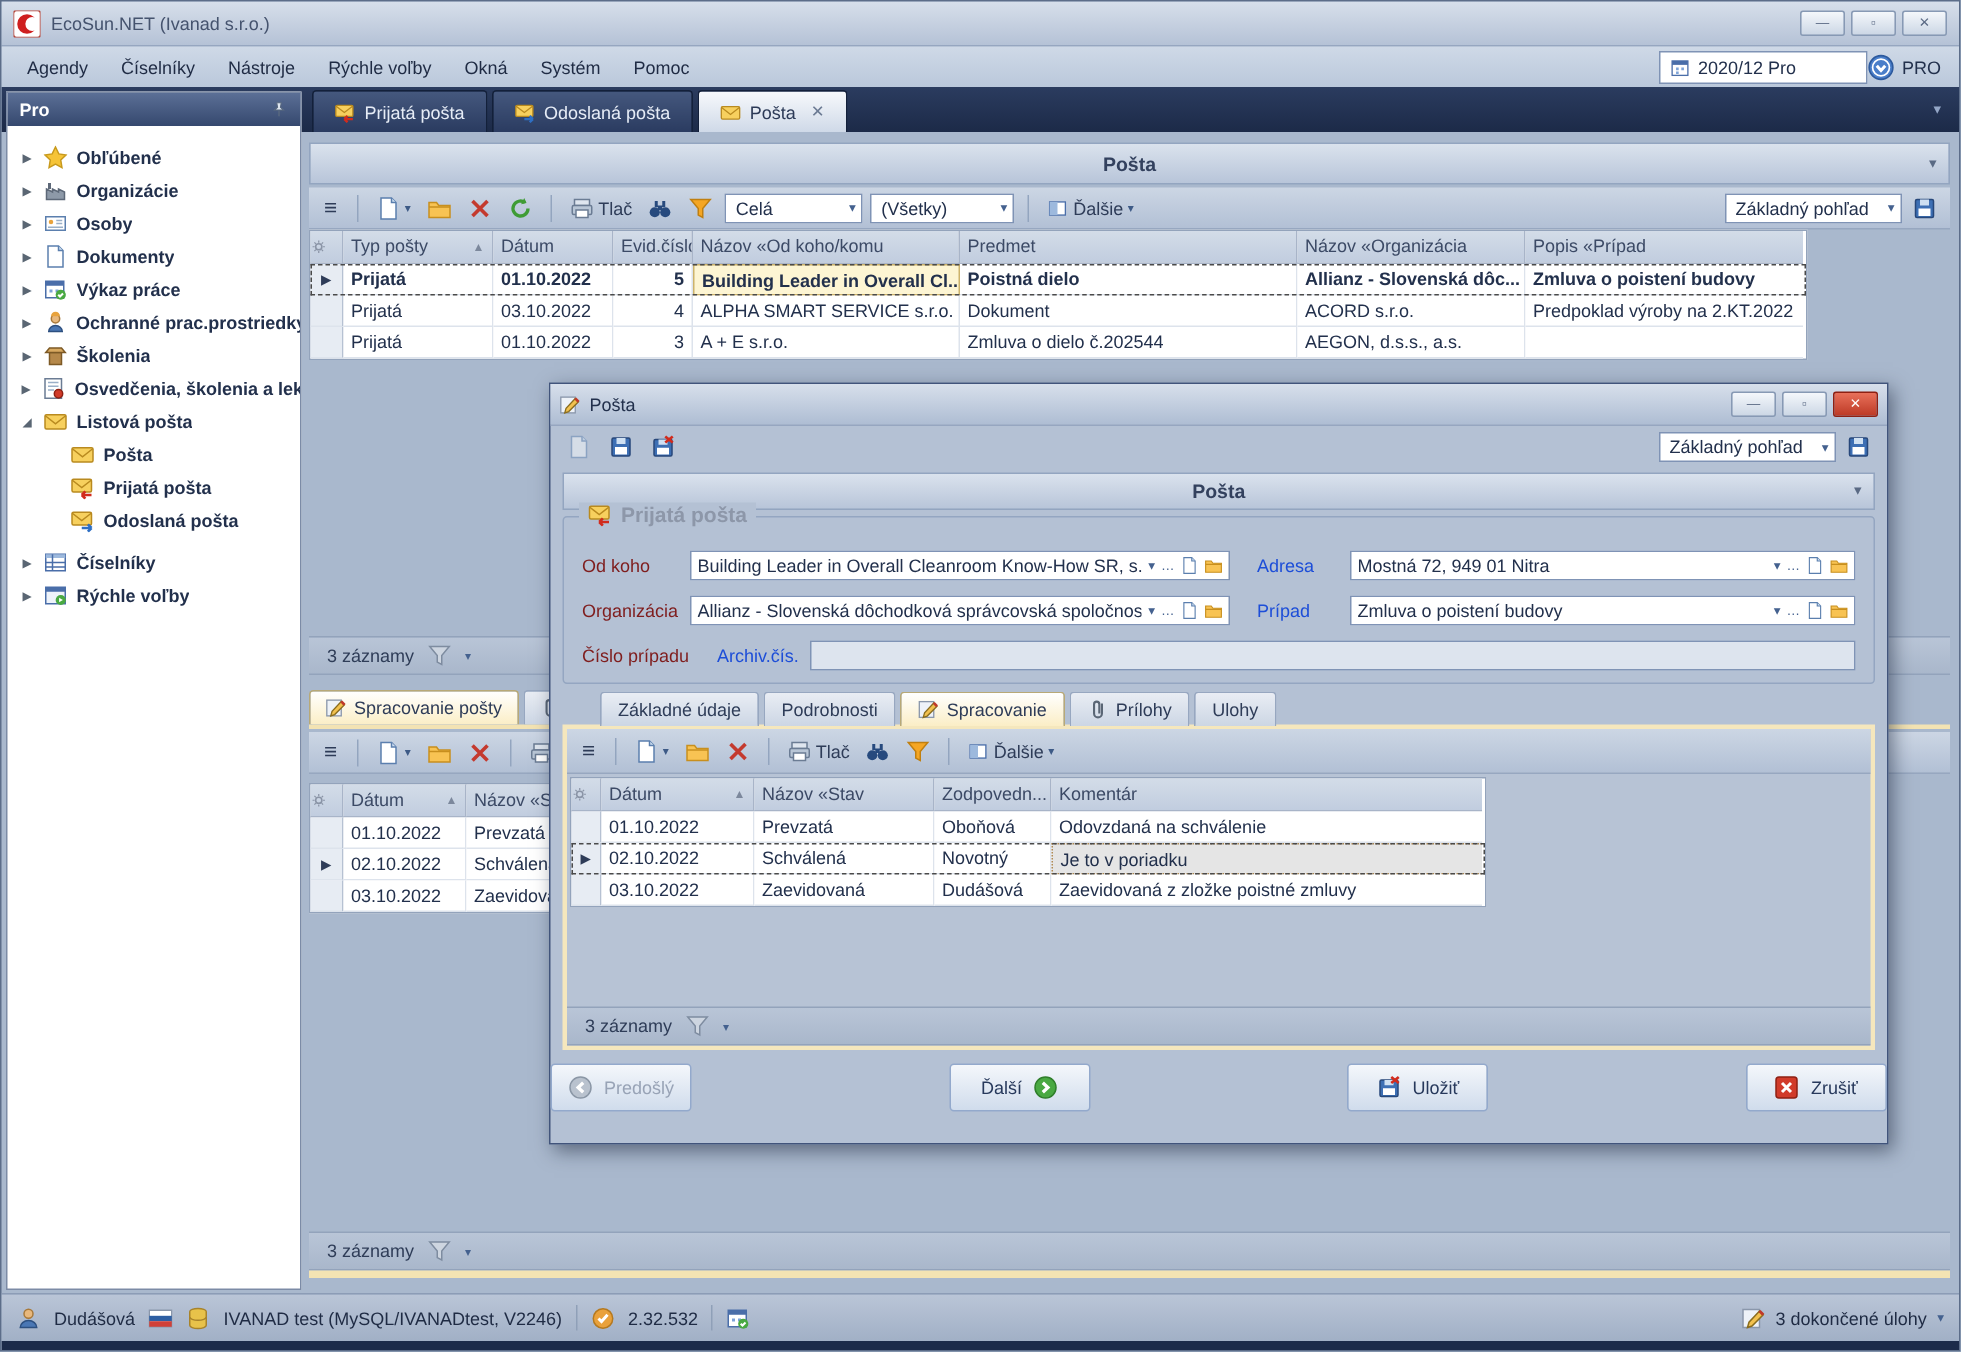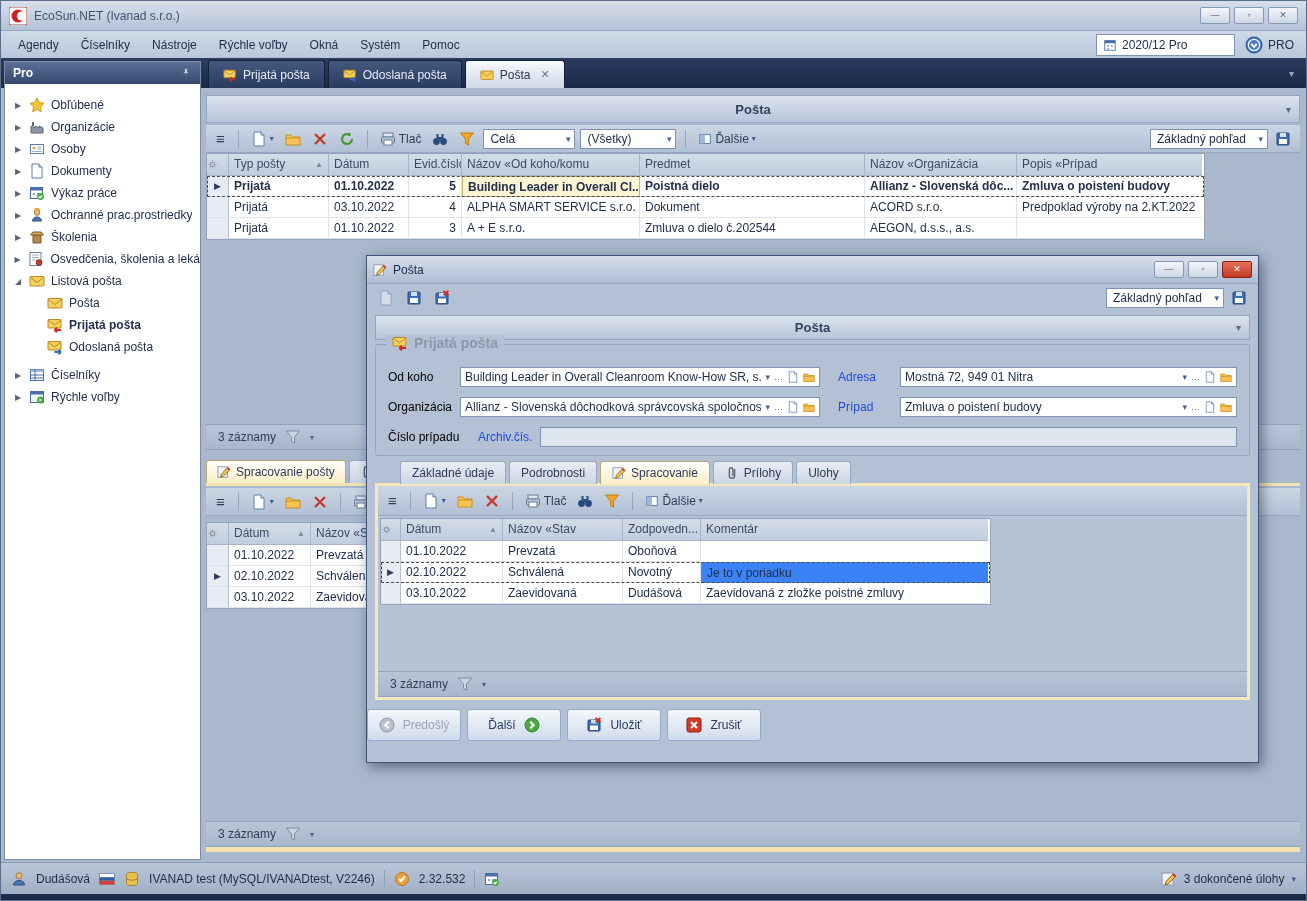--- a/index.html
+++ b/index.html
@@ -9,39 +9,39 @@
   .ic14{width:14px;height:14px;}.ic12{width:12px;height:12px;}.ic10{width:11px;height:11px;}.ic18{width:18px;height:18px;}
   
   .titlebar{position:absolute;left:0;top:0;right:0;height:30px;background:linear-gradient(#d7dfeb,#b5c2d6);display:flex;align-items:center;gap:7px;padding:0 8px;border-bottom:1px solid #96a6c0;box-sizing:border-box;}
   .titletxt{color:#45536e;}
   .winbtns{margin-left:auto;display:flex;gap:4px;}
   .wbtn{width:28px;height:15px;border:1px solid #8799b4;border-radius:2px;background:linear-gradient(#f4f7fb,#ccd7e5);display:flex;align-items:center;justify-content:center;font-size:9px;color:#5a6a84;line-height:1;}
   .wbtn.red{background:linear-gradient(#e8705a,#bd3a26);border-color:#8e2013;color:#fff;}
   
   .menubar{position:absolute;left:0;top:30px;right:0;height:27px;background:linear-gradient(#cfd9e7,#bac8db);display:flex;align-items:center;padding:0 6px;box-sizing:border-box;}
   .mitem{padding:4px 11px;color:#1f2b44;}
-  .mright{margin-left:auto;display:flex;align-items:center;gap:10px;padding-right:6px;text-align:center;}
+  .mright{margin-left:auto;display:flex;align-items:center;padding-right:6px;text-align:center;}
   .period{display:flex;align-items:center;gap:5px;background:#fff;border:1px solid #7f93b5;height:20px;padding:0 6px;width:125px;}
   .pro{display:flex;align-items:center;gap:5px;color:#22304c;}
   
   .tabstrip{position:absolute;left:0;top:57px;right:0;height:30px;background:linear-gradient(#2b3c5f,#1c2a48);display:flex;align-items:flex-end;padding-left:207px;box-sizing:border-box;}
   .dtab{display:flex;align-items:center;gap:6px;height:27px;padding:0 14px;margin-right:3px;background:linear-gradient(#45587e,#2a3b60);border:1px solid #13203a;border-bottom:none;border-radius:3px 3px 0 0;color:#e6ecf6;}
   .dtab.active{background:linear-gradient(#f7f9fc,#cfd9e8);color:#2c3a57;}
   .dtab .x{color:#6b7a93;font-weight:bold;margin-left:4px;font-size:11px;}
   .stripcaret{margin-left:auto;margin-right:12px;align-self:center;color:#93a6c6;font-size:10px;}
   
   .sidebar{position:absolute;left:3px;top:60px;width:197px;bottom:40px;background:#fff;border:1px solid #7c8ba6;box-sizing:border-box;}
   .sbheader{height:22px;background:linear-gradient(#5b6f96,#35486e);color:#fff;font-weight:bold;display:flex;align-items:center;padding:0 8px;}
   .sbpin{margin-left:auto;}
   .tree{padding-top:10px;}
   .tnode{display:flex;align-items:center;gap:6px;height:22px;padding-left:8px;}
   .tnode .tw{width:10px;color:#5a6673;font-size:8px;text-align:center;}
   .tnode.lvl1{padding-left:42px;}
   .tnode.bold .tl{font-weight:bold;}
-  .tl{white-space:nowrap;overflow:hidden;}
+  .tl{white-space:nowrap;overflow:hidden;font-weight:bold;}
   
   .main{position:absolute;left:202px;top:87px;right:3px;bottom:40px;background:#a9b8cd;}
   .ptitle{position:absolute;left:3px;right:3px;height:28px;background:linear-gradient(#dae2ed,#b8c5d9);border:1px solid #93a5c0;display:flex;align-items:center;justify-content:center;font-weight:bold;font-size:13px;color:#33415e;box-sizing:border-box;}
   .ptitle .car{position:absolute;right:8px;color:#5a6a84;font-size:10px;}
   .vtitle{top:7px;}
   .toolbar{position:absolute;left:3px;right:3px;height:28px;background:linear-gradient(#ccd6e4,#b2c0d5);border-bottom:1px solid #97a7c0;display:flex;align-items:center;gap:5px;padding:0 6px;box-sizing:border-box;}
   .vtoolbar{top:37px;}
   .tsep{width:1px;height:18px;background:#93a5bf;margin:0 4px;}
   .tbtn{display:flex;align-items:center;gap:3px;padding:2px 3px;border-radius:2px;color:#2e3c58;}
   .tbtn .car{font-size:8px;color:#3d5a86;}
@@ -55,50 +55,50 @@
   .grow{display:flex;}
   .gc{box-sizing:border-box;padding:0 5px;height:21px;line-height:20px;white-space:nowrap;overflow:hidden;border-right:1px solid #dde3ec;border-bottom:1px solid #dde3ec;background:#fff;}
   .ghead .gc{height:22px;line-height:21px;background:linear-gradient(#d3dce8,#c1cddf);border-right:1px solid #a8b4c8;border-bottom:1px solid #a8b4c8;color:#3c4a66;display:flex;align-items:center;}
   .ghead .sorta{font-size:8px;color:#7c889c;margin-left:auto;}
   .mcol{width:22px;background:#e7ecf3;border-right:1px solid #b6c1d2;text-align:center;padding:0;color:#2e3c58;font-size:9px;}
   .ghead .mcol{background:linear-gradient(#d3dce8,#c1cddf);}
   .num{text-align:right;}
   .grow.sel .gc{font-weight:bold;}
   .grow.sel{outline:1px dashed #4a4a4a;outline-offset:-1px;}
   .gc.hl{background:#fdf5d3;border:1px solid #cdb36b;}
-  .gc.hl2{background:#3b82f6;border:1px dotted #b08a54;}
+  .gc.hl2{background:#e5e5e5;border:1px dotted #b08a54;}
   .records{display:flex;align-items:center;gap:9px;padding-left:12px;background:linear-gradient(#b9c5d7,#a9b7cb);border-top:1px solid #93a3bb;border-bottom:1px solid #93a3bb;color:#2f3d58;box-sizing:border-box;}
   .records .car{font-size:8px;color:#44618f;}
   
   .btabs{position:absolute;left:3px;right:3px;top:368px;height:27px;display:flex;align-items:flex-end;border-bottom:3px solid #f3e3b3;}
   .ftab{display:flex;align-items:center;gap:5px;padding:4px 10px;border:1px solid #97a7c0;border-bottom:none;border-radius:3px 3px 0 0;background:linear-gradient(#e9edf4,#ccd6e4);margin-right:3px;color:#2e3c58;}
   .ftab.active{background:linear-gradient(#ffffff,#fbeec6);border-color:#b8a977;}
   
   .dialog{position:absolute;left:365px;top:254px;width:893px;height:508px;background:#b4c1d4;border:1px solid #41547b;box-shadow:3px 4px 12px rgba(15,25,45,.5);z-index:10;box-sizing:border-box;}
   .dtitlebar{height:27px;background:linear-gradient(#d7dfeb,#aebdd3);display:flex;align-items:center;gap:6px;padding:0 6px;border-bottom:1px solid #96a6c0;}
   .dtoolbar{height:28px;display:flex;align-items:center;gap:6px;padding:0 8px;}
   .dheader{position:absolute;left:8px;right:8px;top:59px;height:25px;}
   .groupbox{position:absolute;left:8px;right:8px;top:88px;height:110px;border:1px solid #94a6c1;border-radius:3px;}
   .glegend{position:absolute;top:-10px;left:10px;background:#b4c1d4;padding:0 6px;display:flex;align-items:center;gap:6px;font-weight:bold;font-size:14px;color:#8d97a9;}
   .frow{position:absolute;display:flex;align-items:center;left:12px;right:12px;}
-  .flbl{width:72px;flex:none;color:#000000;}
+  .flbl{width:72px;flex:none;color:#7f1d1d;}
   .flbl2{width:62px;flex:none;color:#1d4ed8;margin-left:18px;}
   .fcmb{background:#fff;border:1px solid #7f93b5;height:20px;display:flex;align-items:center;gap:4px;padding:0 4px;box-sizing:border-box;}
   .fcmb .fval{flex:1;white-space:nowrap;overflow:hidden;}
   .fcmb .fa{font-size:9px;color:#44618f;}
   .fro{background:#dde4ee;}
   .w1{width:360px;flex:none;}
   .w2{flex:1;}
   .dtabs{position:absolute;left:8px;top:202px;height:26px;display:flex;align-items:flex-end;z-index:2;padding-left:25px;}
   .dtabs .ftab{padding:4px 11px;}
   .dcontent{position:absolute;left:8px;right:8px;top:227px;bottom:62px;background:#f5e7bd;padding:3px;box-sizing:border-box;}
   .dinner{position:relative;width:100%;height:100%;background:#b7c3d5;}
   .dgtoolbar{position:absolute;left:0;right:0;top:0;height:30px;background:linear-gradient(#ccd6e4,#b2c0d5);border-bottom:1px solid #97a7c0;display:flex;align-items:center;gap:5px;padding:0 6px;box-sizing:border-box;}
   .drecords{position:absolute;left:0;right:0;bottom:0;height:26px;}
-  .dfooter{position:absolute;left:0;right:0;bottom:0;height:74px;display:flex;align-items:center;justify-content:flex-start;gap:6px;}
+  .dfooter{position:absolute;left:0;right:0;bottom:0;height:74px;display:flex;align-items:center;justify-content:space-between;gap:6px;}
   .btn{display:flex;align-items:center;justify-content:center;gap:8px;width:92px;height:30px;background:linear-gradient(#f4f7fb,#d0dcec);border:1px solid #93a9cc;border-radius:3px;color:#27395c;}
   .btn.dis{color:#98a3b6;}
   
   .statusbar{position:absolute;left:0;right:0;top:861px;height:32px;background:linear-gradient(#bac5d7,#a1b0c6);border-top:1px solid #8c9cb6;display:flex;align-items:center;gap:9px;padding:0 10px;box-sizing:border-box;color:#1f2b44;}
   .ssep{width:1px;height:17px;background:#8fa0b8;}
   .sright{margin-left:auto;display:flex;align-items:center;gap:7px;}
   .bstrip{position:absolute;left:0;right:0;top:893px;height:8px;background:#1c2b4a;}
   .hidden-defs{position:absolute;width:0;height:0;overflow:hidden;}
 </style>
 </head>
@@ -874,20 +874,21 @@
               </div>
             <div class="gc" style="width:287px;border-right:none;">
                 <span>Komentár</span>
               </div>
           </div>
           <div class="grow">
             <div class="gc mcol" style="width:20px"></div>
             <div class="gc" style="width:102px">01.10.2022</div>
             <div class="gc" style="width:120px">Prevzatá</div>
             <div class="gc" style="width:78px">Oboňová</div>
+            <div class="gc" style="width:287px;border-right:none;">Odovzdaná na schválenie</div>
           </div>
           <div class="grow" style="outline:1px dashed #4a4a4a;outline-offset:-1px;">
             <div class="gc mcol" style="width:20px"><span>▶</span></div>
             <div class="gc" style="width:102px">02.10.2022</div>
             <div class="gc" style="width:120px">Schválená</div>
             <div class="gc" style="width:78px">Novotný</div>
             <div class="gc hl2" style="width:287px;border-right:none;">Je to v poriadku</div>
           </div>
           <div class="grow">
             <div class="gc mcol" style="width:20px"></div>

